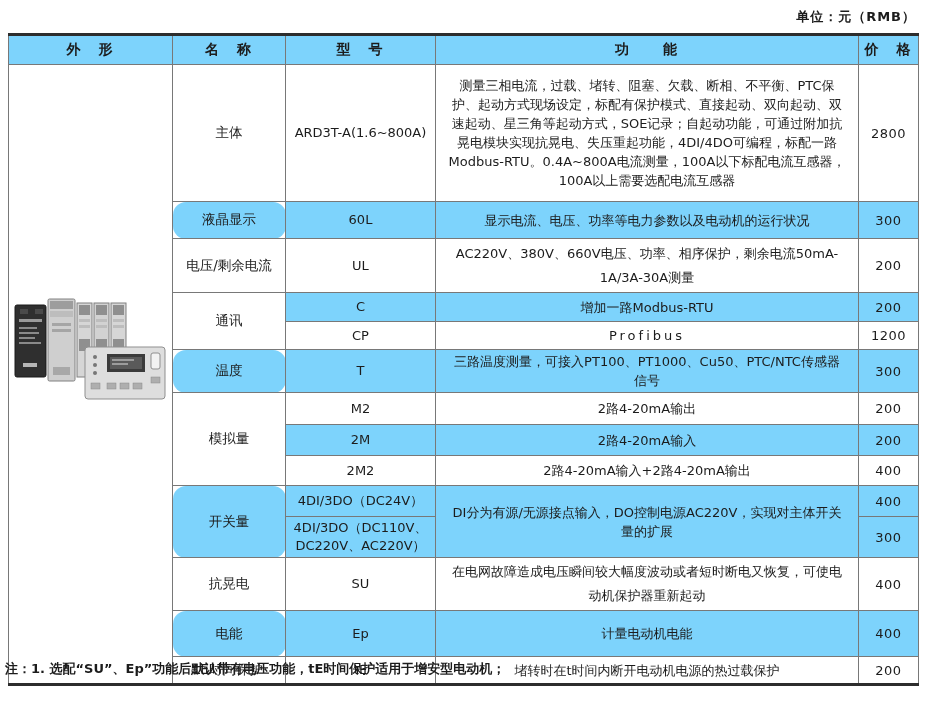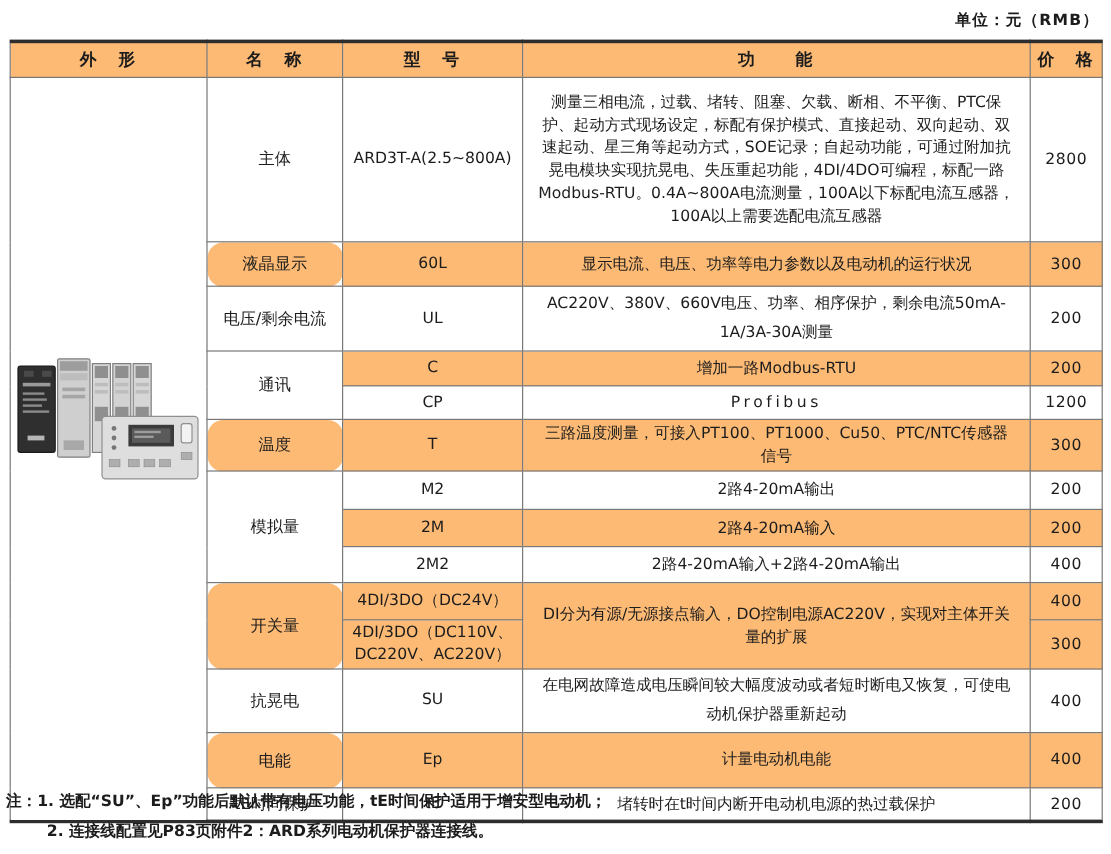--- a/index.html
+++ b/index.html
@@ -27,21 +27,21 @@
   td, th {
     border: 1px solid #787878;
     font-weight: 400;
     text-align: center; vertical-align: middle;
     font-size: 13px; padding: 2px 4px;
     background: #ffffff;
   }
   th {
     font-size: 14px; font-weight: 600; letter-spacing: 2px;
   }
-  .g { background: #fdba74; }
+  .g { background: #7dd3fc; }
   .fn {
     text-align: center; padding: 2px 12px; line-height: 19px;
   }
   .lh24 { line-height: 24px; }
   .ls { letter-spacing: 3px; }
   .name-cell { font-size: 13.5px; border-radius: 13px; }
   .model-cell { line-height: 18px; }
   .price-cell { letter-spacing: 0.5px; }
   .appearance-cell { position: relative; background: #ffffff; }
   .photo-wrap { position: absolute; left: 2px; top: 212px; width: 160px; height: 128px; }
@@ -146,21 +146,21 @@
             <rect x="96" y="106" width="9" height="6"></rect>
                 <rect x="109" y="106" width="9" height="6"></rect>
                 <rect x="122" y="106" width="9" height="6"></rect>
             <rect x="80" y="106" width="9" height="6"></rect>
                 <rect x="140" y="100" width="9" height="6"></rect>
           </g>
         </svg>
       </div>
     </td>
     <td class="name-cell">主体</td>
-    <td class="model-cell">ARD3T-A(2.5~800A)</td>
+    <td class="model-cell">ARD3T-A(1.6~800A)</td>
     <td class="fn">测量三相电流，过载、堵转、阻塞、欠载、断相、不平衡、PTC保护、起动方式现场设定，标配有保护模式、直接起动、双向起动、双速起动、星三角等起动方式，SOE记录；自起动功能，可通过附加抗晃电模块实现抗晃电、失压重起功能，4DI/4DO可编程，标配一路Modbus-RTU。0.4A~800A电流测量，100A以下标配电流互感器，100A以上需要选配电流互感器</td>
     <td class="price-cell">2800</td>
   </tr>
 
   <tr class="r1">
     <td class="name-cell g">液晶显示</td>
     <td class="model-cell g">60L</td>
     <td class="fn g">显示电流、电压、功率等电力参数以及电动机的运行状况</td>
     <td class="price-cell g">300</td>
   </tr>
@@ -237,14 +237,13 @@
     <td class="name-cell">tE时间保护</td>
     <td class="model-cell">tE</td>
     <td class="fn">堵转时在t时间内断开电动机电源的热过载保护</td>
     <td class="price-cell">200</td>
   </tr>
 </tbody>
   </table>
 
 <div class="notes">
   <div class="note-line1">注：1. 选配“SU”、Ep”功能后默认带有电压功能，tE时间保护适用于增安型电动机；</div>
-  <div class="note-line2">2. 连接线配置见P83页附件2：ARD系列电动机保护器连接线。</div>
 </div>
 
 </body></html>

